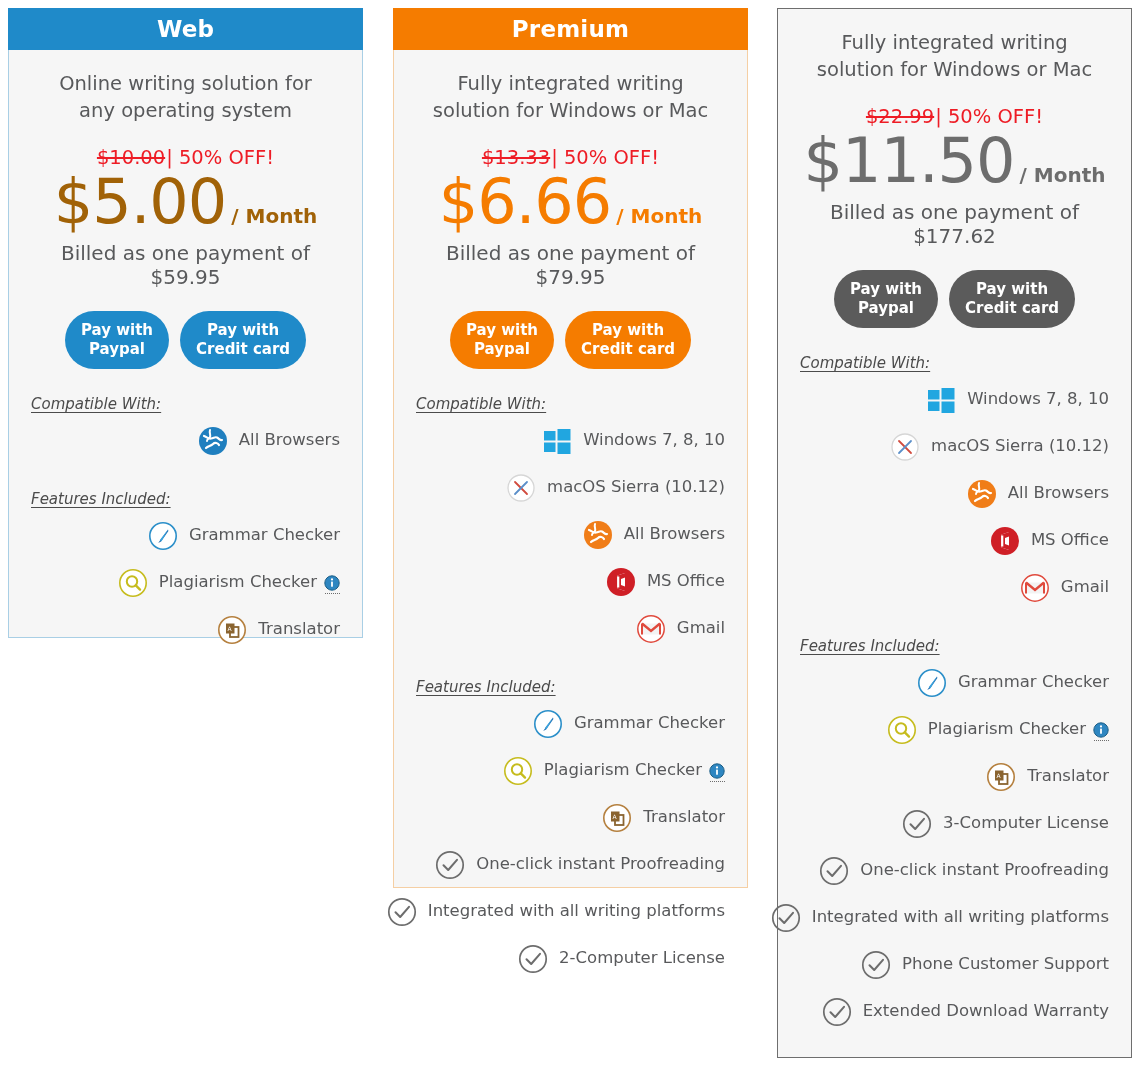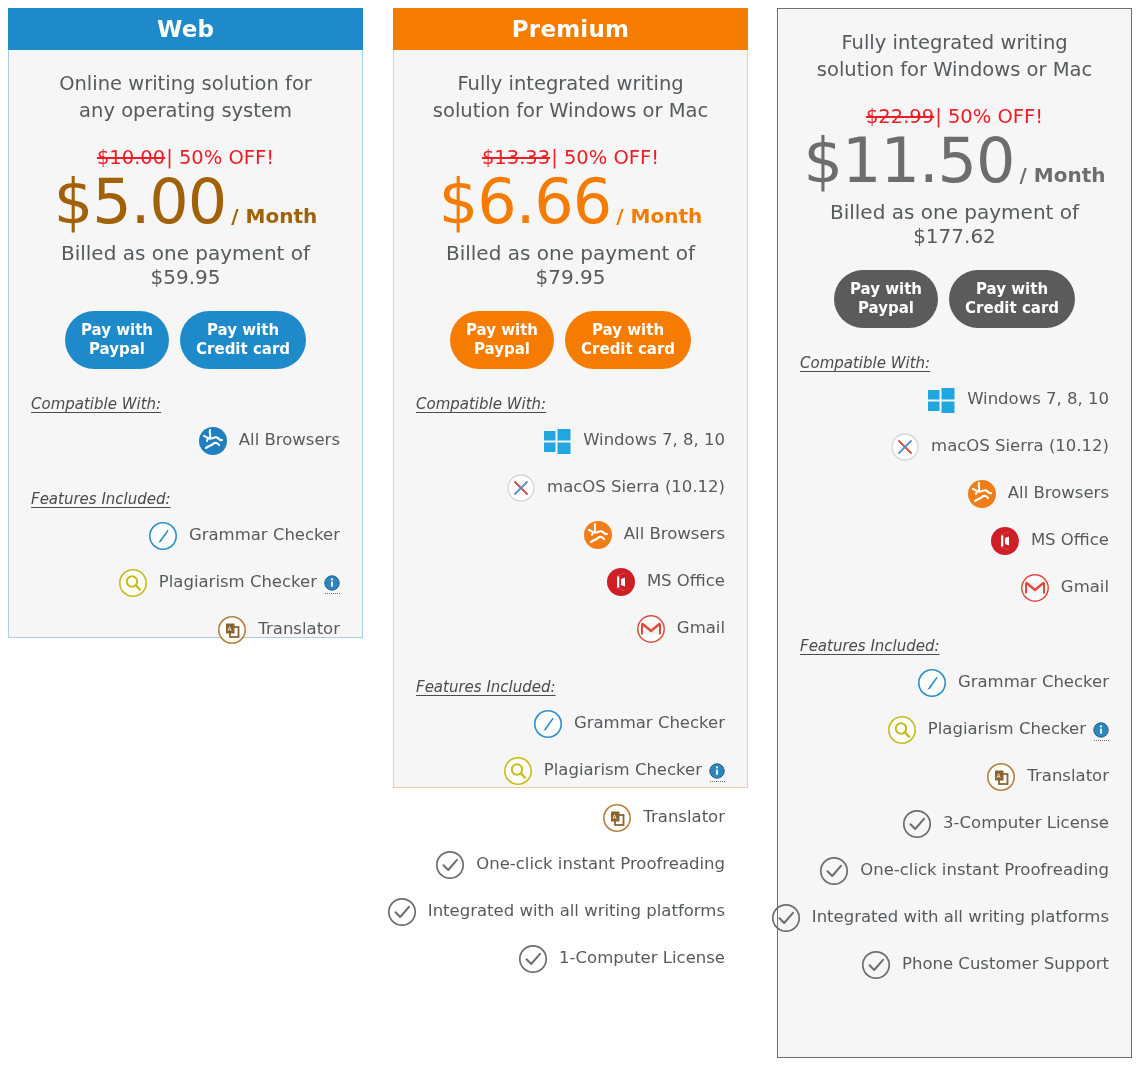--- a/index.html
+++ b/index.html
@@ -23,21 +23,21 @@
     width: 355px;
     background: #f6f6f6;
     display: flex;
     flex-direction: column;
   }
   .card.web      { left: 8px;   border: 1px solid #a9cfe5; }
   .card.premium  { left: 393px; border: 1px solid #f5cfa4; }
   .card.business { left: 777px; border: 1px solid #6e6e6e; }
 
   .card.web      { height: 630px; }
-  .card.premium  { height: 780px; }
+  .card.premium  { height: 880px; }
   .card.business { height: 1050px; }
 
   
   .card-header {
     height: 42px;
     line-height: 42px;
     text-align: center;
     color: #ffffff;
     font-size: 23px;
     font-weight: bold;
@@ -403,21 +403,21 @@
             </span>
             <span class="feat-label">Integrated with all writing platforms</span>
           </div>
           <div class="feat-item">
             <span class="feat-ico">
               <svg width="34" height="34" viewBox="0 0 34 34">
                 <circle cx="17" cy="17" r="13.2" fill="none" stroke="#6d6d6d" stroke-width="1.7"></circle>
                 <path d="M10.5 17.2 15.2 22 24 11.8" fill="none" stroke="#6d6d6d" stroke-width="2" stroke-linecap="round" stroke-linejoin="round"></path>
               </svg>
             </span>
-            <span class="feat-label">1-Computer License</span>
+            <span class="feat-label">2-Computer License</span>
           </div>
         </div>
       </div>
     </div>
     <div class="card business">
       <div class="card-body">
         <div class="tagline">
           <div>Fully integrated writing</div>
           <div>solution for Windows or Mac</div>
         </div>
@@ -560,16 +560,25 @@
           </div>
           <div class="feat-item">
             <span class="feat-ico">
               <svg width="34" height="34" viewBox="0 0 34 34">
                 <circle cx="17" cy="17" r="13.2" fill="none" stroke="#6d6d6d" stroke-width="1.7"></circle>
                 <path d="M10.5 17.2 15.2 22 24 11.8" fill="none" stroke="#6d6d6d" stroke-width="2" stroke-linecap="round" stroke-linejoin="round"></path>
               </svg>
             </span>
             <span class="feat-label">Phone Customer Support</span>
           </div>
+          <div class="feat-item">
+            <span class="feat-ico">
+              <svg width="34" height="34" viewBox="0 0 34 34">
+                <circle cx="17" cy="17" r="13.2" fill="none" stroke="#6d6d6d" stroke-width="1.7"></circle>
+                <path d="M10.5 17.2 15.2 22 24 11.8" fill="none" stroke="#6d6d6d" stroke-width="2" stroke-linecap="round" stroke-linejoin="round"></path>
+              </svg>
+            </span>
+            <span class="feat-label">Extended Download Warranty</span>
+          </div>
         </div>
       </div>
     </div>
   </div>
 
 </body></html>

